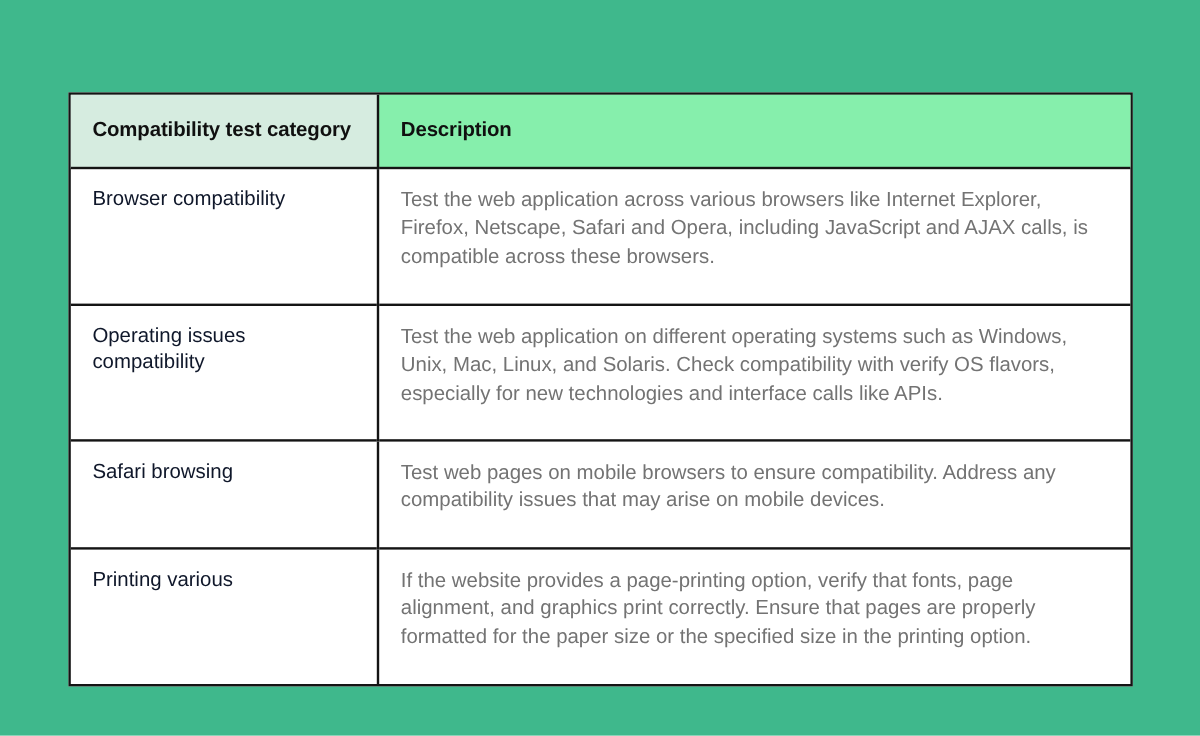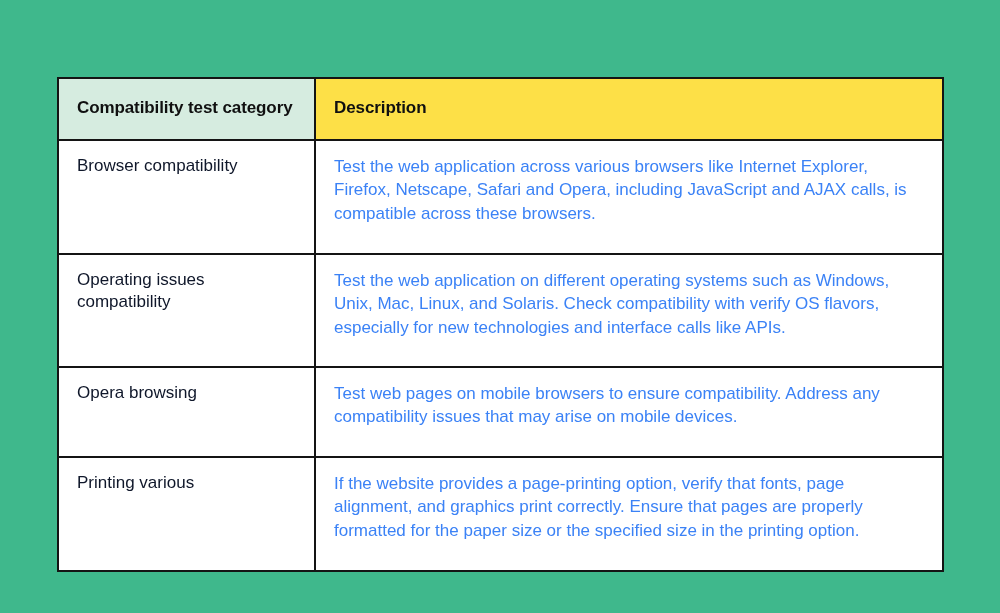--- a/index.html
+++ b/index.html
@@ -83,21 +83,21 @@
     line-height: 1.30;
     color: #0f172a;
     padding: 14px 14px 16px 18px;
   }
 
   .description-text {
     display: block;
     font-size: 17px;
     font-weight: normal;
     line-height: 1.38;
-    color: #3b82f6;
+    color: #737373;
     padding: 14px 18px 16px 18px;
   }
 
   
   tbody tr.row-0 td { height: 112px; }
   tbody tr.row-1 td { height: 111px; }
   tbody tr.row-2 td { height: 88px; }
   tbody tr.row-3 td { height: 112px; }
 </style>
 </head>
@@ -108,21 +108,21 @@
     <table class="compat-table">
       <colgroup>
         <col class="col-category">
         <col class="col-description">
       </colgroup>
       <thead>
         <tr class="header-row">
           <th class="cell-category" style="background: rgb(214, 236, 224);">
             <span class="header-text">Compatibility test category</span>
           </th>
-          <th class="cell-description" style="background: #fde047;">
+          <th class="cell-description" style="background: #86efac;">
             <span class="header-text">Description</span>
           </th>
         </tr>
       </thead>
       <tbody>
         <tr class="row-0">
           <td class="cell-category">
             <span class="category-text">Browser compatibility</span>
           </td>
           <td class="cell-description">
@@ -132,21 +132,21 @@
         <tr class="row-1">
           <td class="cell-category">
             <span class="category-text">Operating issues compatibility</span>
           </td>
           <td class="cell-description">
             <span class="description-text">Test the web application on different operating systems such as Windows, Unix, Mac, Linux, and Solaris. Check compatibility with verify OS flavors, especially for new technologies and interface calls like APIs.</span>
           </td>
         </tr>
         <tr class="row-2">
           <td class="cell-category">
-            <span class="category-text">Opera browsing</span>
+            <span class="category-text">Safari browsing</span>
           </td>
           <td class="cell-description">
             <span class="description-text">Test web pages on mobile browsers to ensure compatibility. Address any compatibility issues that may arise on mobile devices.</span>
           </td>
         </tr>
         <tr class="row-3">
           <td class="cell-category">
             <span class="category-text">Printing various</span>
           </td>
           <td class="cell-description">

